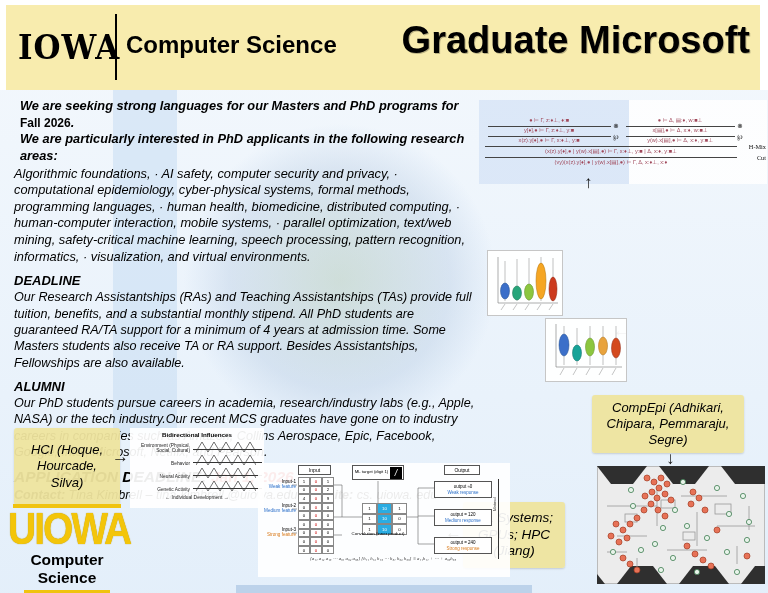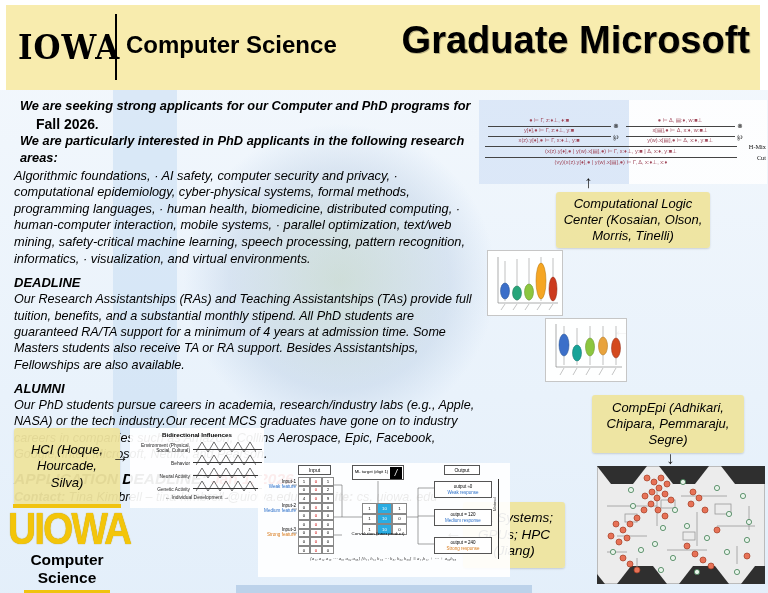--- a/index.html
+++ b/index.html
@@ -19,21 +19,21 @@
   .iowa-word{position:absolute;left:12px;top:24px;font-family:"DejaVu Serif",serif;
     font-weight:bold;font-size:31px;letter-spacing:1px;color:#000;transform:scaleY(1.08);}
   .hdr-divider{position:absolute;left:109px;top:9px;width:2px;height:66px;background:#000;}
   .hdr-dept{position:absolute;left:120px;top:26px;font-size:24px;font-weight:bold;color:#000;}
   .hdr-title{position:absolute;right:10px;top:14px;font-size:38px;font-weight:bold;color:#000;
     text-shadow:1px 1px 0 rgba(0,0,0,0.25);}
 
   
   .text-col{position:absolute;left:14px;top:98px;width:466px;color:#000;}
   .intro{font-style:italic;font-weight:bold;font-size:12.8px;line-height:1.3;margin:0 0 1px 6px;}
-  .fall{font-style:normal;font-weight:800;font-size:14px;margin-left:16px;}
+  .fall{font-style:normal;font-weight:800;font-size:12px;}
   .research{font-style:italic;font-size:12.8px;line-height:1.3;margin:1px 0 8px 0;}
   .sec-h{font-style:italic;font-weight:bold;font-size:13px;margin:4px 0 1px 0;}
   .sec-b{font-style:italic;font-size:12.6px;line-height:1.3;margin:0 0 8px 0;}
   .deadline{font-style:italic;font-weight:bold;font-size:15.5px;margin:6px 0 2px 0;}
   .deadline .date{color:#cc1111;}
   .contact{font-style:italic;font-size:12.6px;margin:0;}
   .contact b{font-weight:bold;}
 
   
   .callout{position:absolute;background:rgba(238,228,158,0.95);border-radius:3px;
@@ -138,21 +138,21 @@
   <div class="bottom-strip"></div>
 
   <div class="header">
     <div class="iowa-word">IOWA</div>
     <div class="hdr-divider"></div>
     <div class="hdr-dept">Computer Science</div>
     <div class="hdr-title">Graduate Microsoft</div>
   </div>
 
   <div class="text-col">
-    <p class="intro"><span>We are seeking strong applicants for our Computer and PhD programs for </span><span class="fall">Fall 2026</span><span>.</span><br>
+    <p class="intro"><span>We are seeking strong languages for our Masters and PhD programs for </span><span class="fall">Fall 2026</span><span>.</span><br>
       <span>We are particularly interested in PhD applicants in the following research areas:</span></p>
     <p class="research">Algorithmic foundations, · AI safety, computer security and privacy, · computational epidemiology, cyber-physical systems, formal methods, programming languages, · human health, biomedicine, distributed computing, · human-computer interaction, mobile systems, · parallel optimization, text/web mining, safety-critical machine learning, speech processing, pattern recognition, informatics, · visualization, and virtual environments.</p>
 
     <div class="sec-h">DEADLINE</div>
     <p class="sec-b">Our Research Assistantships (RAs) and Teaching Assistantships (TAs) provide full tuition, benefits, and a substantial monthly stipend. All PhD students are guaranteed RA/TA support for a minimum of 4 years at admission time. Some Masters students also receive TA or RA support. Besides Assistantships, Fellowships are also available.</p>
 
     <div class="sec-h">ALUMNI</div>
     <p class="sec-b">Our PhD students pursue careers in academia, research/industry labs (e.g., Apple, NASA) or the tech industry.Our recent MCS graduates have gone on to industry careers in companies such as Amazon, Collins Aerospace, Epic, Facebook, Google, Intel, Microsoft, Netflix, and Pearson.</p>
 
     <div class="deadline"><span>APPLICATION DEADLINE: </span><span class="date">Jan 1, 2026</span></div>
@@ -188,21 +188,20 @@
         <span>H-Mix</span>
       </div>
     <div class="lline lline-center">(x(z).y[♦],● | y(w).x[▤],●) ⊢ Γ, x:♦⊥, y:■ | Δ, x:♦, y:■⊥</div>
     <div class="lbar-full">
         <span>Cut</span>
       </div>
     <div class="lline lline-center">(νy)(x(z).y[♦],● | y(w).x[▤],●) ⊢ Γ, Δ, x:♦⊥, x:♦</div>
   </div>
 
   <div class="conn-arrow" style="left:584px;top:174px;">↑</div>
-  <div class="callout co-logic">Computational Logic Center (Kosaian, Olson, Morris, Tinelli)</div>
 
   <div class="conn-arrow" style="left:613px;top:322px;">←</div>
 
   <div class="callout co-compepi">CompEpi (Adhikari, Chipara, Pemmaraju, Segre)</div>
   <div class="conn-arrow" style="left:666px;top:450px;">↓</div>
 
   <div class="conn-arrow" style="left:445px;top:524px;">←</div>
   <div class="callout co-ml">ML Systems; GPUs; HPC (Jiang)</div>
 
   <div class="callout co-hci">HCI (Hoque, Hourcade, Silva)</div>

